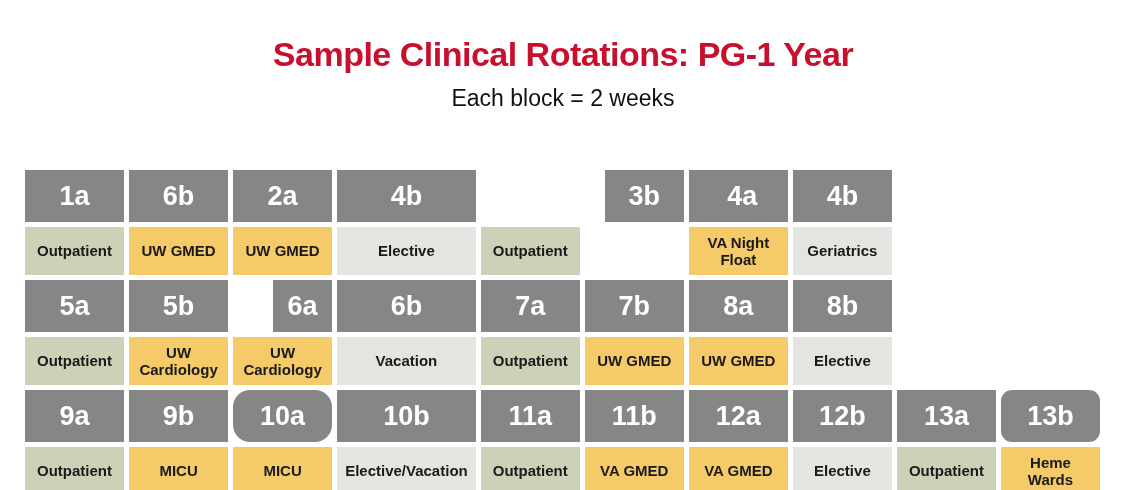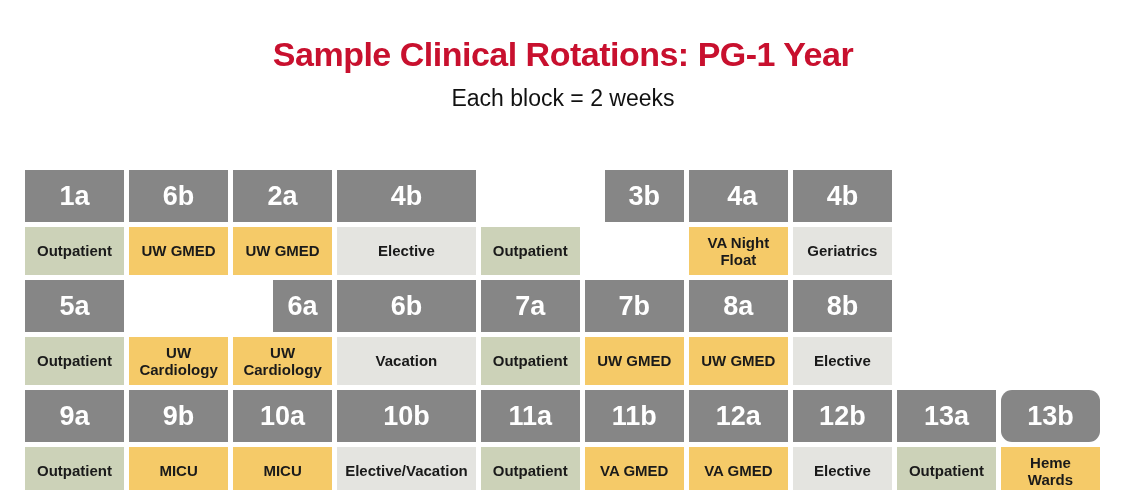--- a/index.html
+++ b/index.html
@@ -92,38 +92,39 @@
       <div class="cell hdr" style="grid-area: 1 / 4;">4b</div>
       <div class="cell val elective" style="grid-area: 2 / 4;">Elective</div>
       <div class="cell val outpatient" style="grid-area: 2 / 5;">Outpatient</div>
       <div class="cell hdr" style="grid-area: 1 / 6; margin-left: 20px;">3b</div>
       <div class="cell hdr" style="grid-area: 1 / 7; padding-left: 8px;">4a</div>
       <div class="cell val inpatient" style="grid-area: 2 / 7;">VA Night Float</div>
       <div class="cell hdr" style="grid-area: 1 / 8;">4b</div>
       <div class="cell val elective" style="grid-area: 2 / 8;">Geriatrics</div>
       <div class="cell hdr" style="grid-area: 3 / 1;">5a</div>
       <div class="cell val outpatient" style="grid-area: 4 / 1;">Outpatient</div>
+      <div class="cell hdr" style="grid-area: 3 / 2;">5b</div>
       <div class="cell val inpatient" style="grid-area: 4 / 2;">UW Cardiology</div>
       <div class="cell hdr" style="grid-area: 3 / 3; margin-left: 40px;">6a</div>
       <div class="cell val inpatient" style="grid-area: 4 / 3;">UW Cardiology</div>
       <div class="cell hdr" style="grid-area: 3 / 4;">6b</div>
       <div class="cell val elective" style="grid-area: 4 / 4;">Vacation</div>
       <div class="cell hdr" style="grid-area: 3 / 5;">7a</div>
       <div class="cell val outpatient" style="grid-area: 4 / 5;">Outpatient</div>
       <div class="cell hdr" style="grid-area: 3 / 6;">7b</div>
       <div class="cell val inpatient" style="grid-area: 4 / 6;">UW GMED</div>
       <div class="cell hdr" style="grid-area: 3 / 7;">8a</div>
       <div class="cell val inpatient" style="grid-area: 4 / 7;">UW GMED</div>
       <div class="cell hdr" style="grid-area: 3 / 8;">8b</div>
       <div class="cell val elective" style="grid-area: 4 / 8;">Elective</div>
       <div class="cell hdr" style="grid-area: 5 / 1;">9a</div>
       <div class="cell val outpatient" style="grid-area: 6 / 1;">Outpatient</div>
       <div class="cell hdr" style="grid-area: 5 / 2; text-align: right;">9b</div>
       <div class="cell val inpatient" style="grid-area: 6 / 2;">MICU</div>
-      <div class="cell hdr" style="grid-area: 5 / 3;">10a</div>
+      <div class="cell hdr" style="grid-area: 5 / 3; border-radius: 17px;">10a</div>
       <div class="cell val inpatient" style="grid-area: 6 / 3;">MICU</div>
       <div class="cell hdr" style="grid-area: 5 / 4;">10b</div>
       <div class="cell val elective" style="grid-area: 6 / 4;">Elective/Vacation</div>
       <div class="cell hdr" style="grid-area: 5 / 5;">11a</div>
       <div class="cell val outpatient" style="grid-area: 6 / 5;">Outpatient</div>
       <div class="cell hdr" style="grid-area: 5 / 6;">11b</div>
       <div class="cell val inpatient" style="grid-area: 6 / 6;">VA GMED</div>
       <div class="cell hdr" style="grid-area: 5 / 7;">12a</div>
       <div class="cell val inpatient" style="grid-area: 6 / 7;">VA GMED</div>
       <div class="cell hdr" style="grid-area: 5 / 8;">12b</div>

